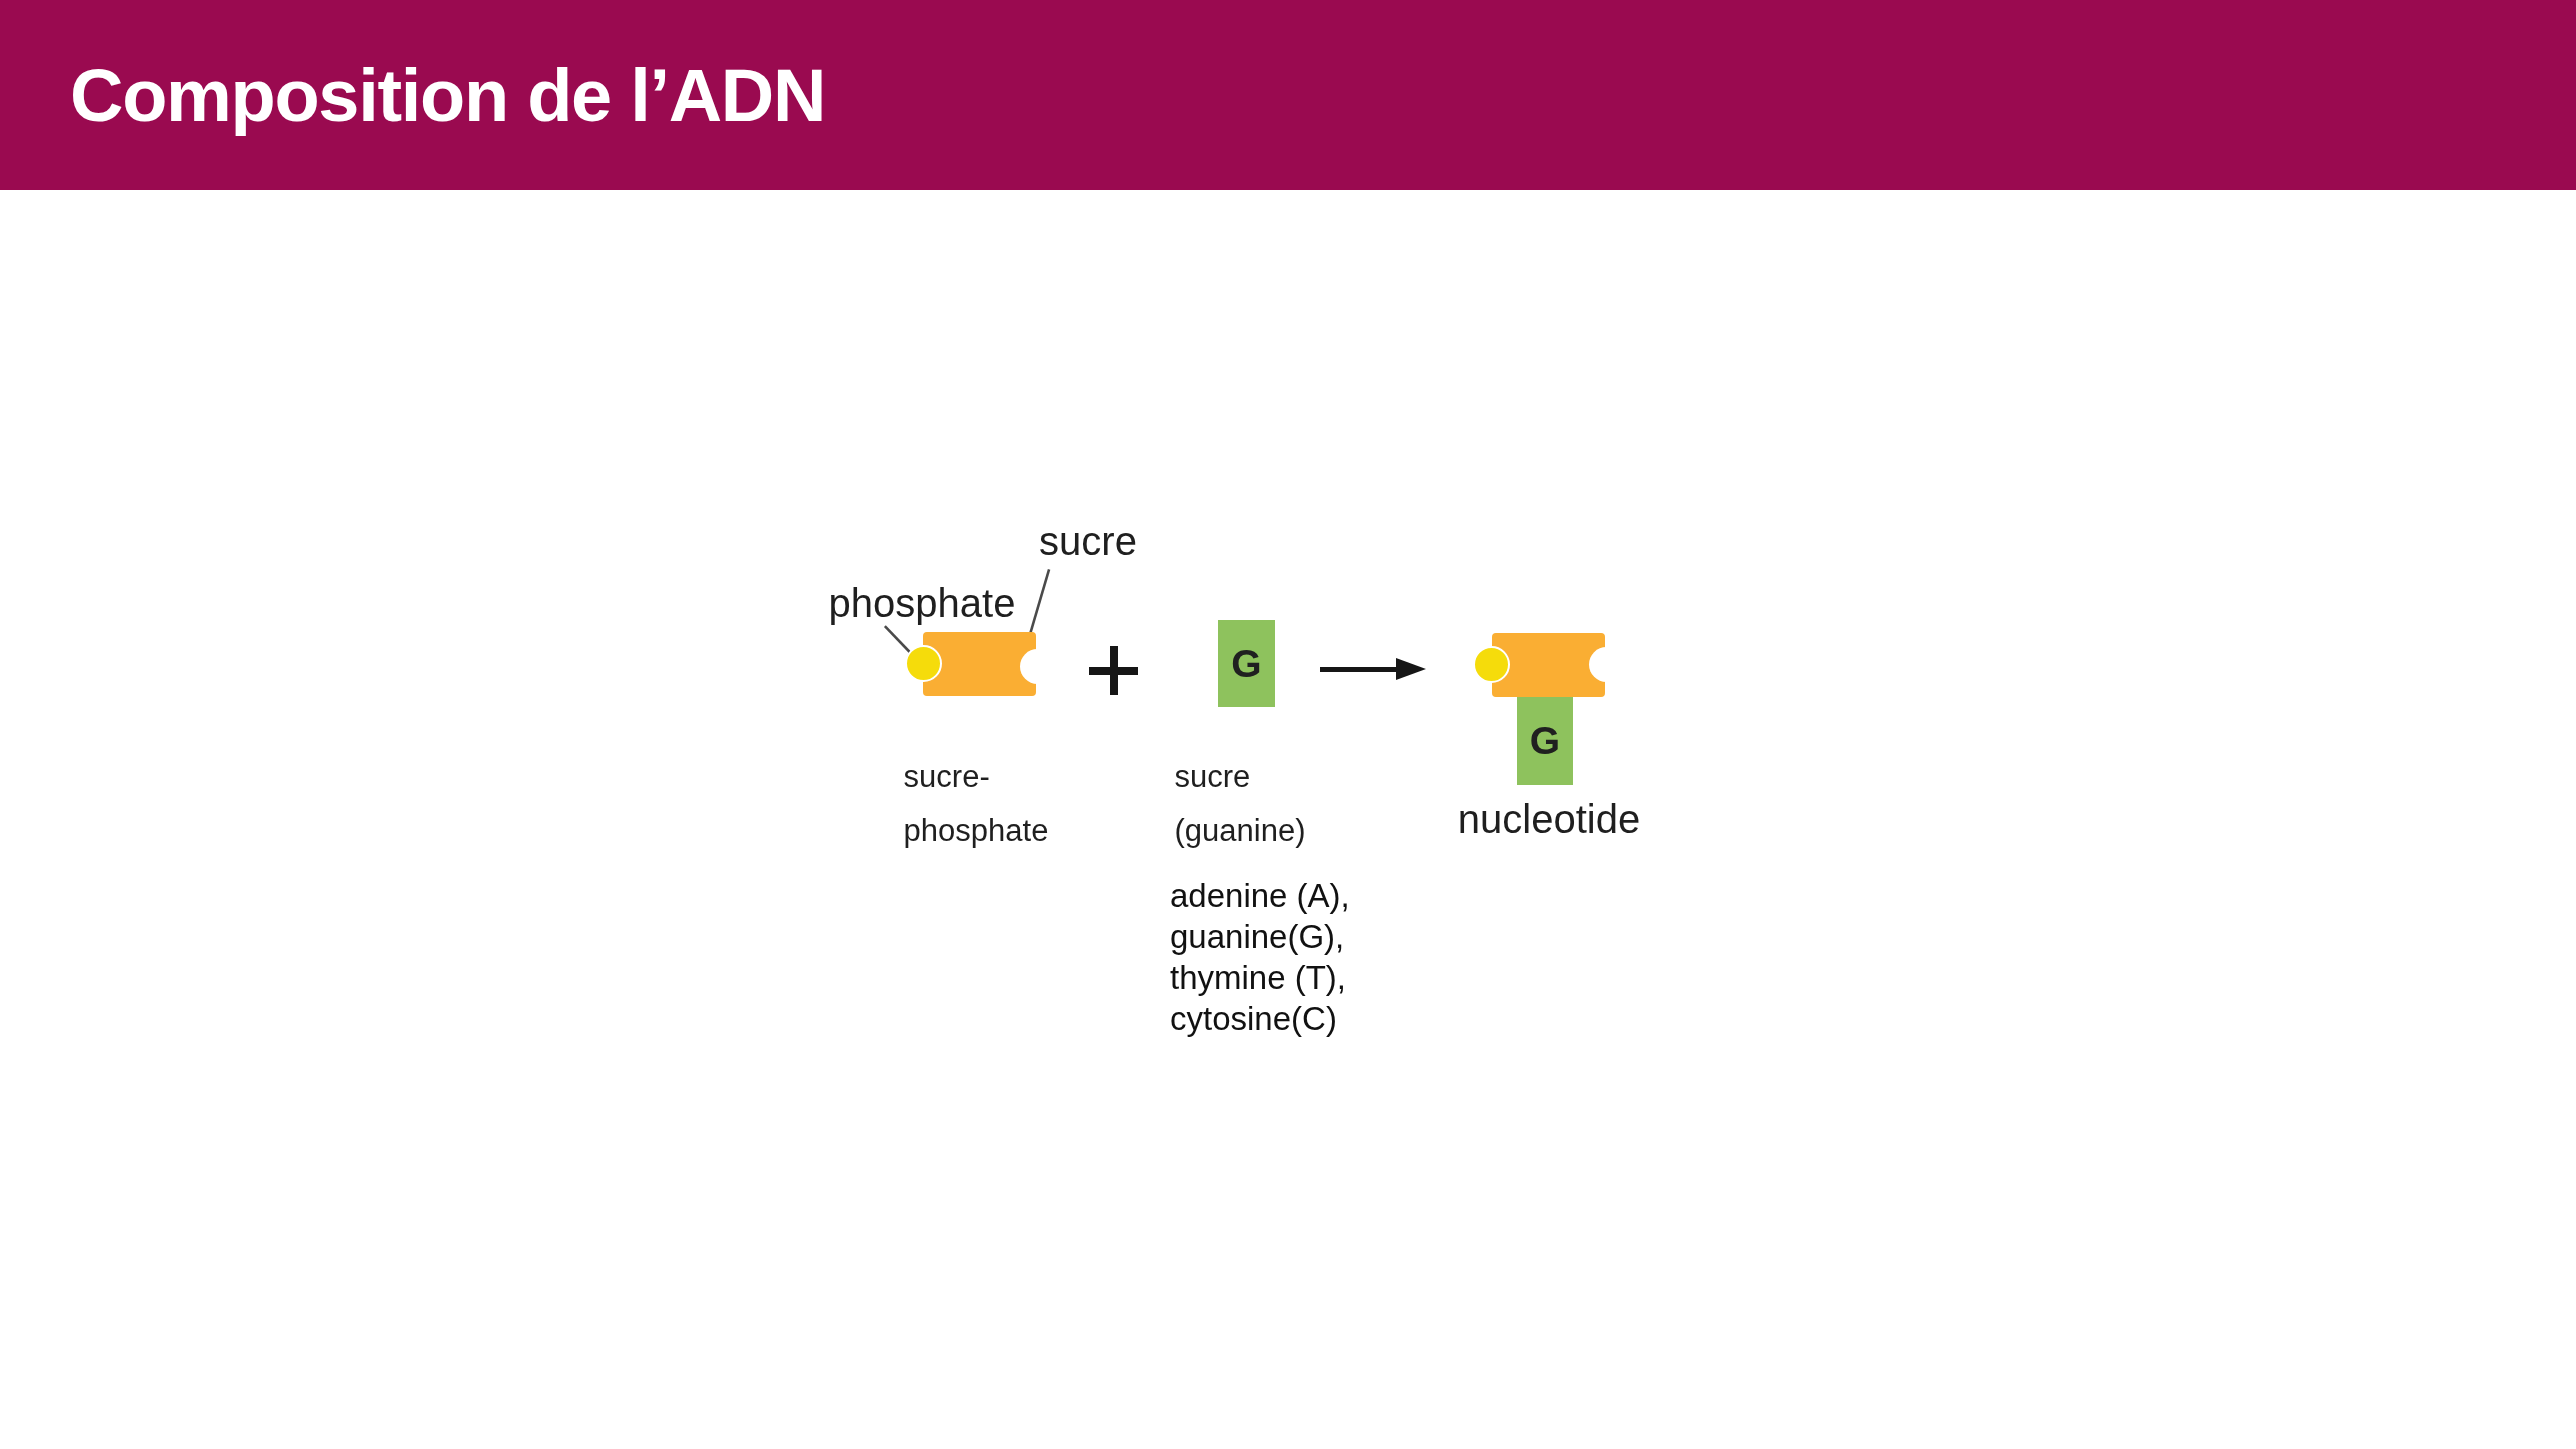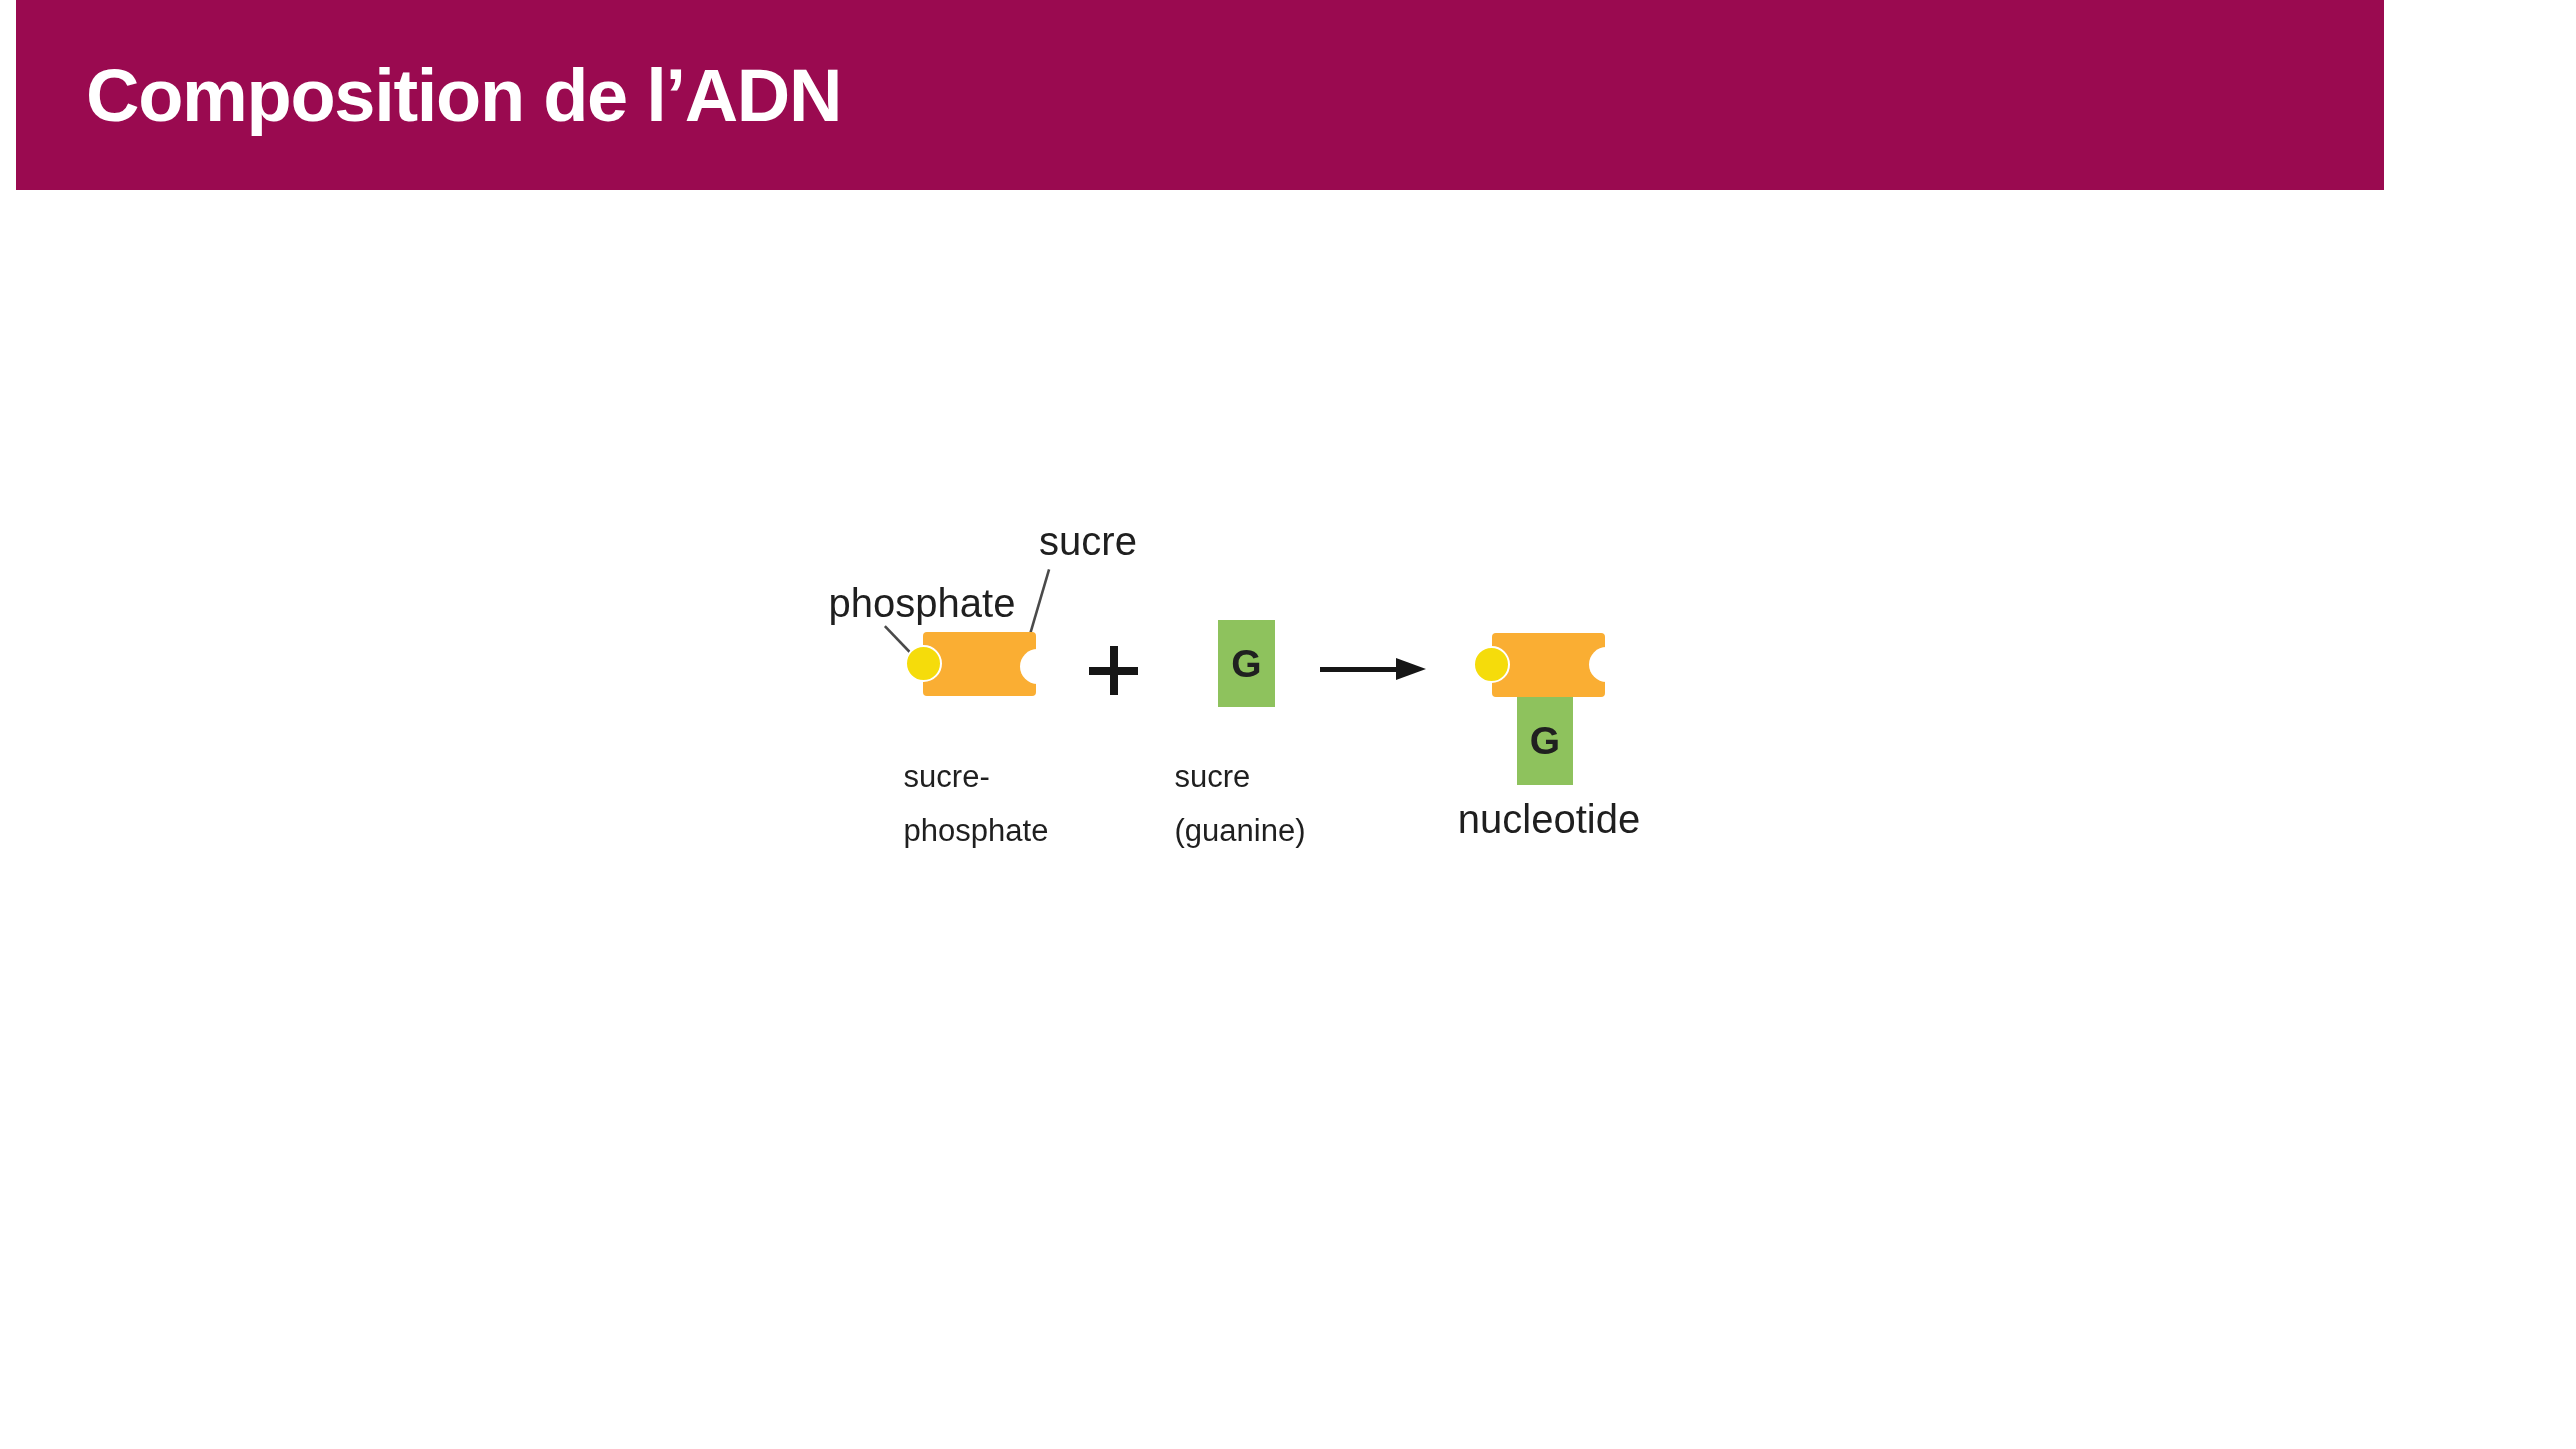--- a/index.html
+++ b/index.html
@@ -17,22 +17,22 @@
     width: 2576px;
     height: 1449px;
     background: #ffffff;
     overflow: hidden;
     font-family: "Liberation Sans", sans-serif;
     color: var(--ink);
   }
   
   .header {
     position: absolute;
-    left: 16px; top: 0;
-    width: 2368px; height: 190px;
+    left: 0; top: 0;
+    width: 2576px; height: 190px;
     background: var(--header-bg);
     display: flex;
     align-items: center;
   }
   .title {
     padding-left: 70px;
     font-size: 74px;
     font-weight: 700;
     letter-spacing: -1.3px;
     color: #ffffff;
@@ -179,16 +179,22 @@
     <div class="caption" style="left:976px; top:746px;">
       <div>sucre-</div>
       <div>phosphate</div>
     </div>
     <div class="caption" style="left:1240px; top:746px;">
       <div>sucre</div>
       <div>(guanine)</div>
     </div>
     <div class="dlabel centered" style="left:1549px; top:795px; font-size:40px;">nucleotide</div>
 
+    <div class="bases-list">
+      <div>adenine (A),</div>
+      <div>guanine(G),</div>
+      <div>thymine (T),</div>
+      <div>cytosine(C)</div>
+    </div>
 
   </div>
 </div>
 
 
 </body></html>

